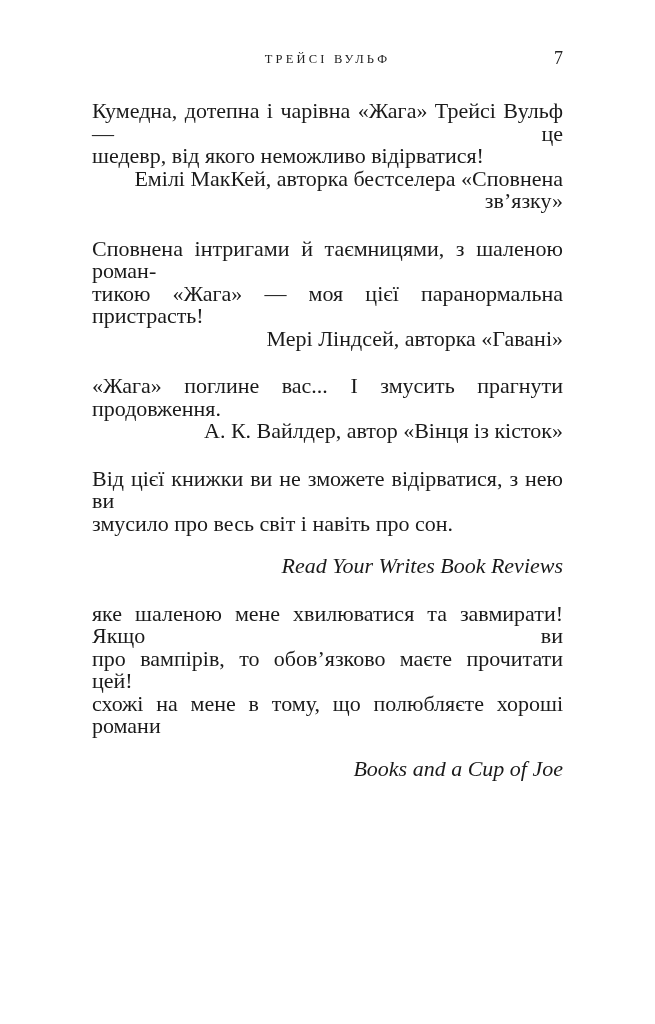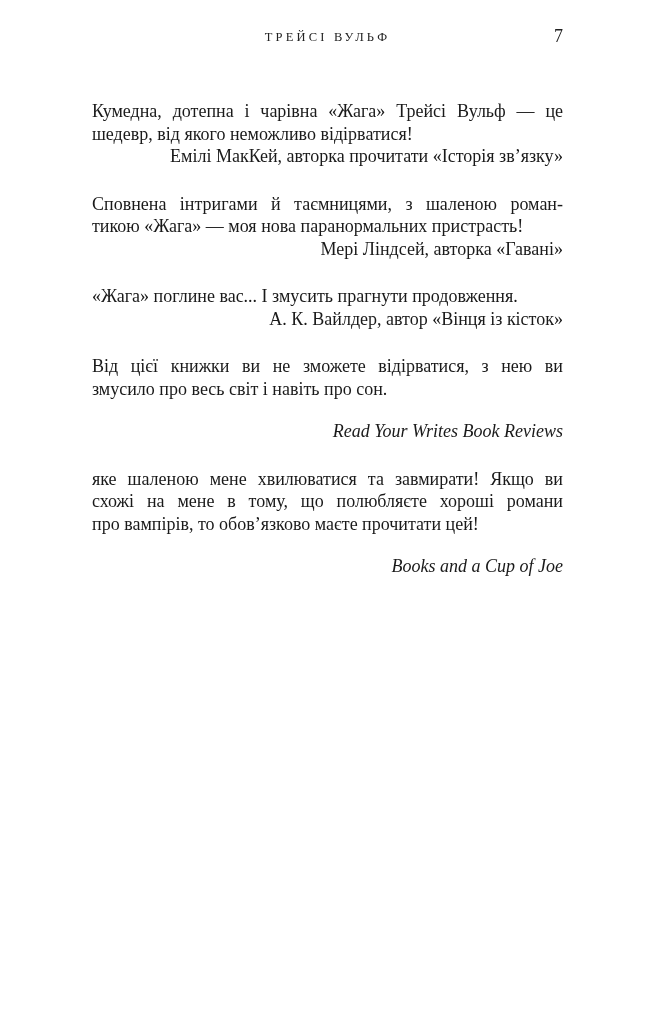--- a/index.html
+++ b/index.html
@@ -10,21 +10,21 @@
     body {
       width: 655px;
       height: 1024px;
       position: relative;
       overflow: hidden;
       font-family: "Liberation Serif", "DejaVu Serif", serif;
       color: #1a1a1a;
     }
     .running-head {
       position: absolute;
-      top: 26px;
+      top: 48px;
       left: 92px;
       width: 471px;
       height: 22px;
     }
     .running-head .author {
       position: absolute;
       left: 0;
       right: 0;
       text-align: center;
       font-size: 12.5px;
@@ -38,21 +38,21 @@
       right: 0;
       top: 0;
       font-size: 18px;
       color: #222;
     }
     .content {
       position: absolute;
       top: 100px;
       left: 92px;
       width: 471px;
-      font-size: 18px;
+      font-size: 22px;
       line-height: 22.5px;
     }
     .blurb {
       margin: 0 0 25px 0;
     }
     .blurb p {
       margin: 0;
       text-align: justify;
       text-align-last: left;
       hyphens: manual;
@@ -72,40 +72,40 @@
 <div class="running-head">
   <span class="author">Трейсі Вульф</span>
   <span class="page-num">7</span>
 </div>
 
 <div class="content">
 
   <div class="blurb">
     <p style="text-align-last: justify;">Кумедна, дотепна і чарівна «Жага» Трейсі Вульф — це</p>
     <p>шедевр, від якого неможливо відірватися!</p>
-    <p class="attrib">Емілі МакКей, авторка прочитати «Історія зв’язку»</p>
+    <p class="attrib">Емілі МакКей, авторка бестселера «Сповнена зв’язку»</p>
   </div>
 
   <div class="blurb">
     <p style="text-align-last: justify;">Сповнена інтригами й таємницями, з шаленою роман-</p>
-    <p>тикою «Жага» — моя нова паранормальних пристрасть!</p>
+    <p>тикою «Жага» — моя цієї паранормальна пристрасть!</p>
     <p class="attrib">Мері Ліндсей, авторка «Гавані»</p>
   </div>
 
   <div class="blurb">
     <p>«Жага» поглине вас... І змусить прагнути продовження.</p>
     <p class="attrib">А. К. Вайлдер, автор «Вінця із кісток»</p>
   </div>
 
   <div class="blurb">
     <p style="text-align-last: justify;">Від цієї книжки ви не зможете відірватися, з нею ви</p>
     <p>змусило про весь світ і навіть про сон.</p>
     <p class="attrib italic">Read Your Writes Book Reviews</p>
   </div>
 
   <div class="blurb">
     <p style="text-align-last: justify;">яке шаленою мене хвилюватися та завмирати! Якщо ви</p>
+    <p>про вампірів, то обов’язково маєте прочитати цей!</p>
     <p style="text-align-last: justify;">схожі на мене в тому, що полюбляєте хороші романи</p>
-    <p>про вампірів, то обов’язково маєте прочитати цей!</p>
     <p class="attrib italic">Books and a Cup of Joe</p>
   </div>
 
 </div>
 
 </body></html>

